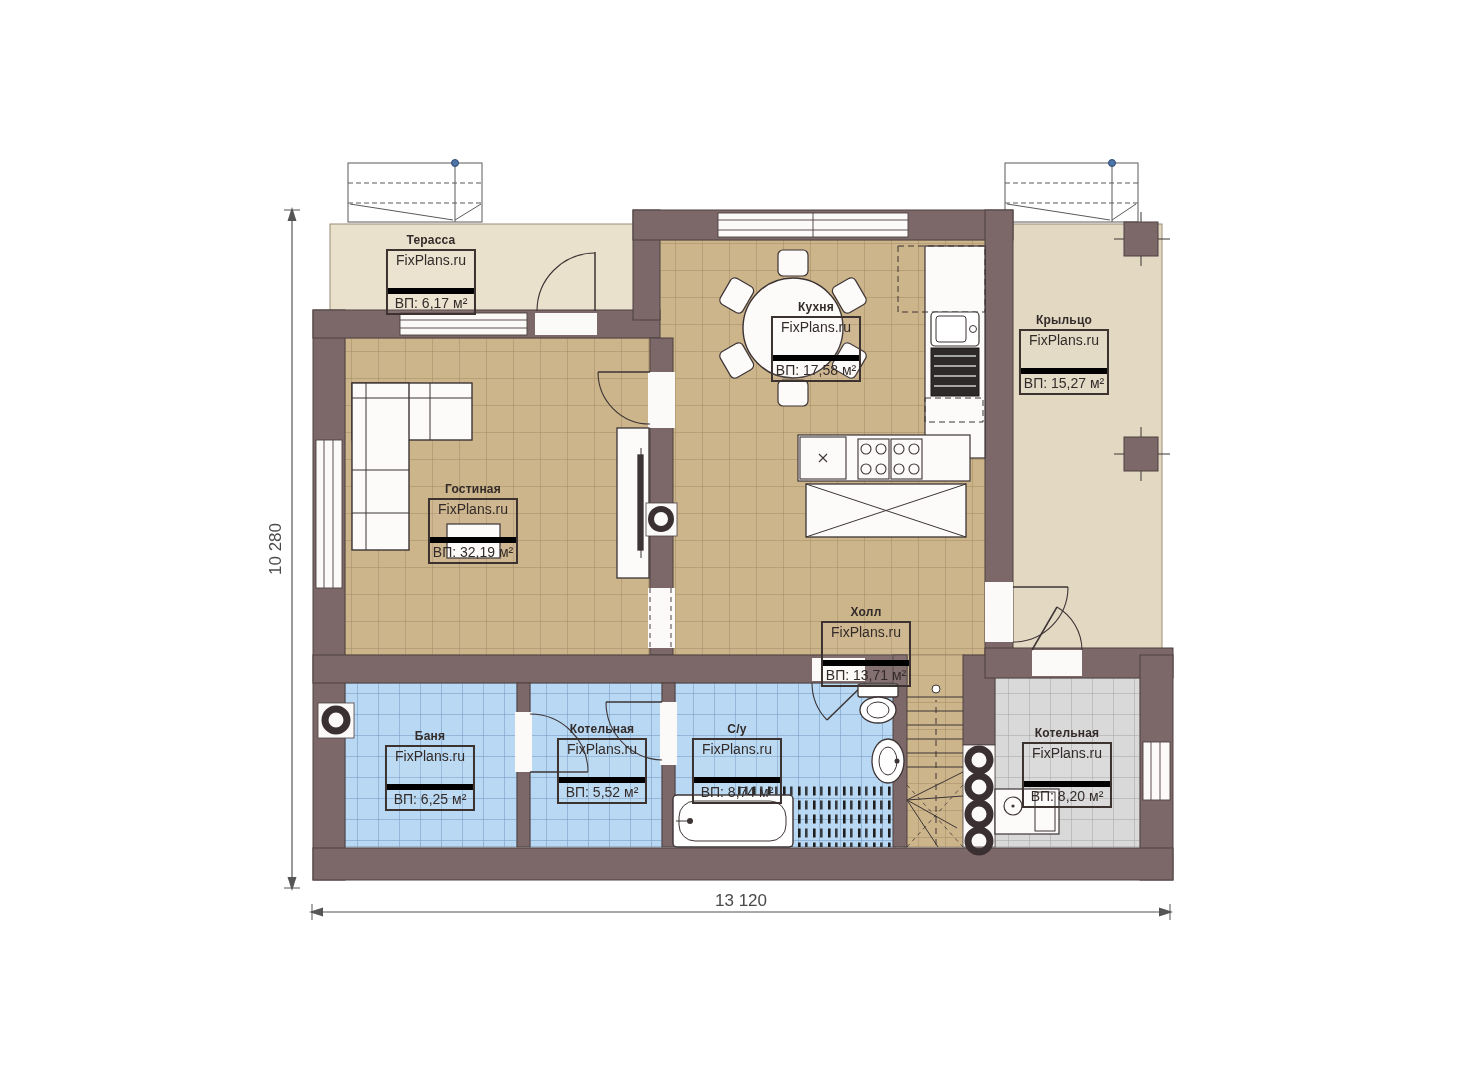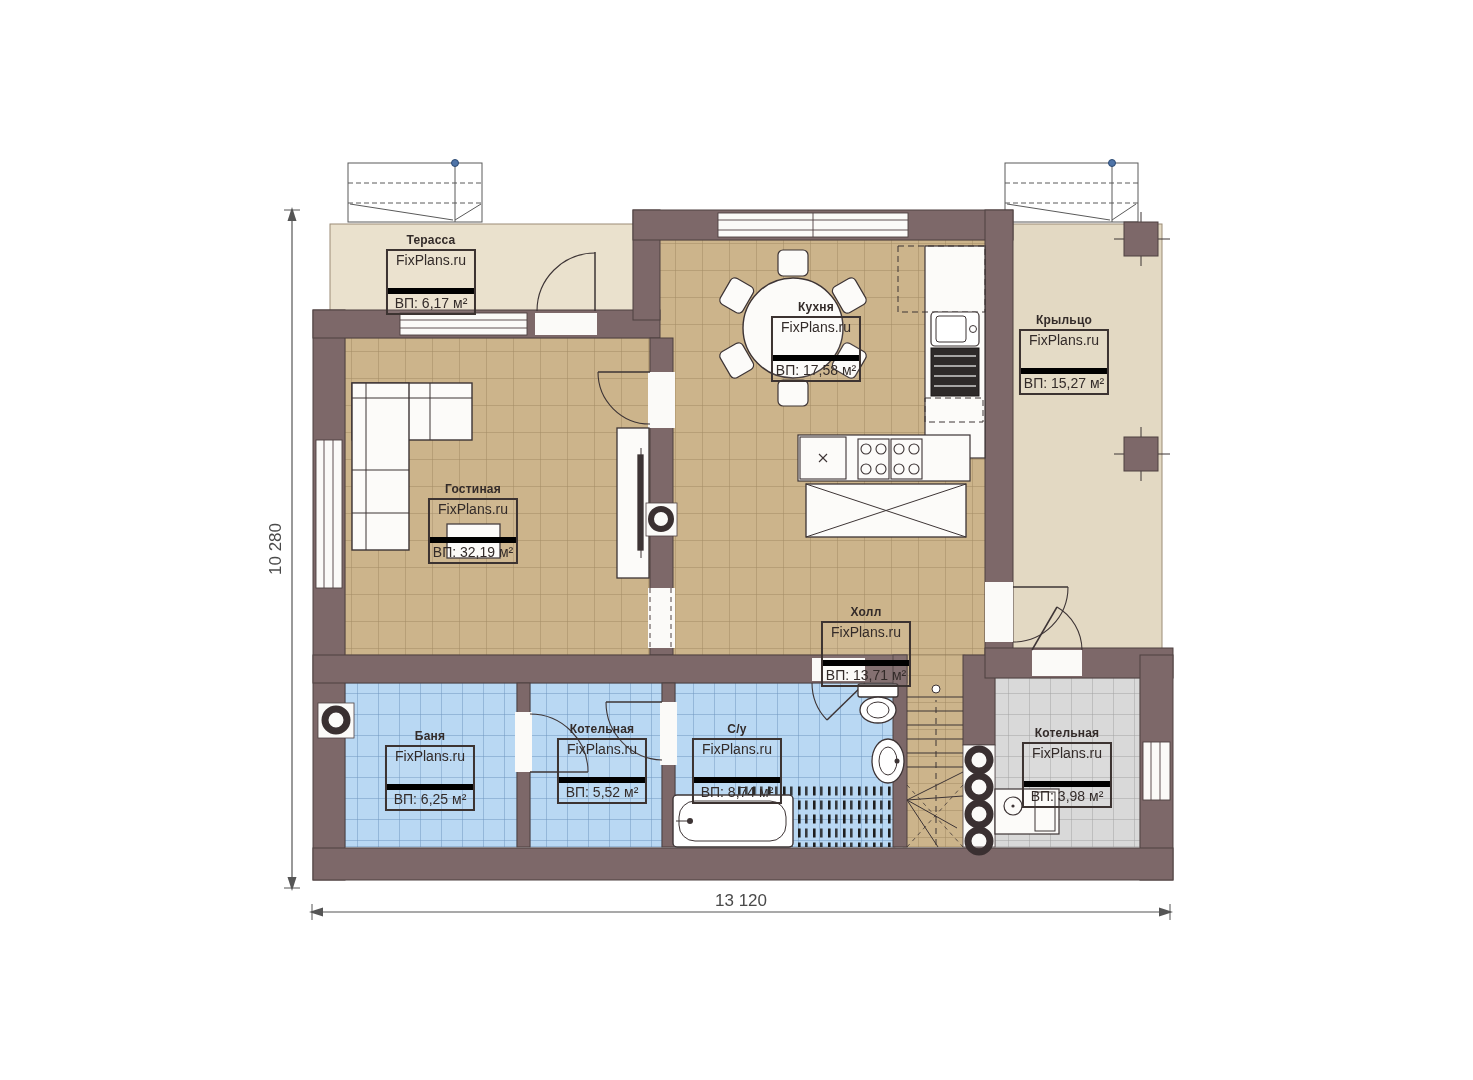--- a/index.html
+++ b/index.html
@@ -386,17 +386,17 @@
   <div class="room-box">
     <div class="room-brand">FixPlans.ru</div>
     <div class="room-area">ВП: 8,74 м²</div>
   </div>
 </div>
 
 <div class="room-label" style="left:1067px;top:726px">
   <div class="room-name">Котельная</div>
   <div class="room-box">
     <div class="room-brand">FixPlans.ru</div>
-    <div class="room-area">ВП: 3,98 м²</div>
+    <div class="room-area">ВП: 8,20 м²</div>
   </div>
 </div>
 
 </div>
 
 </body></html>

